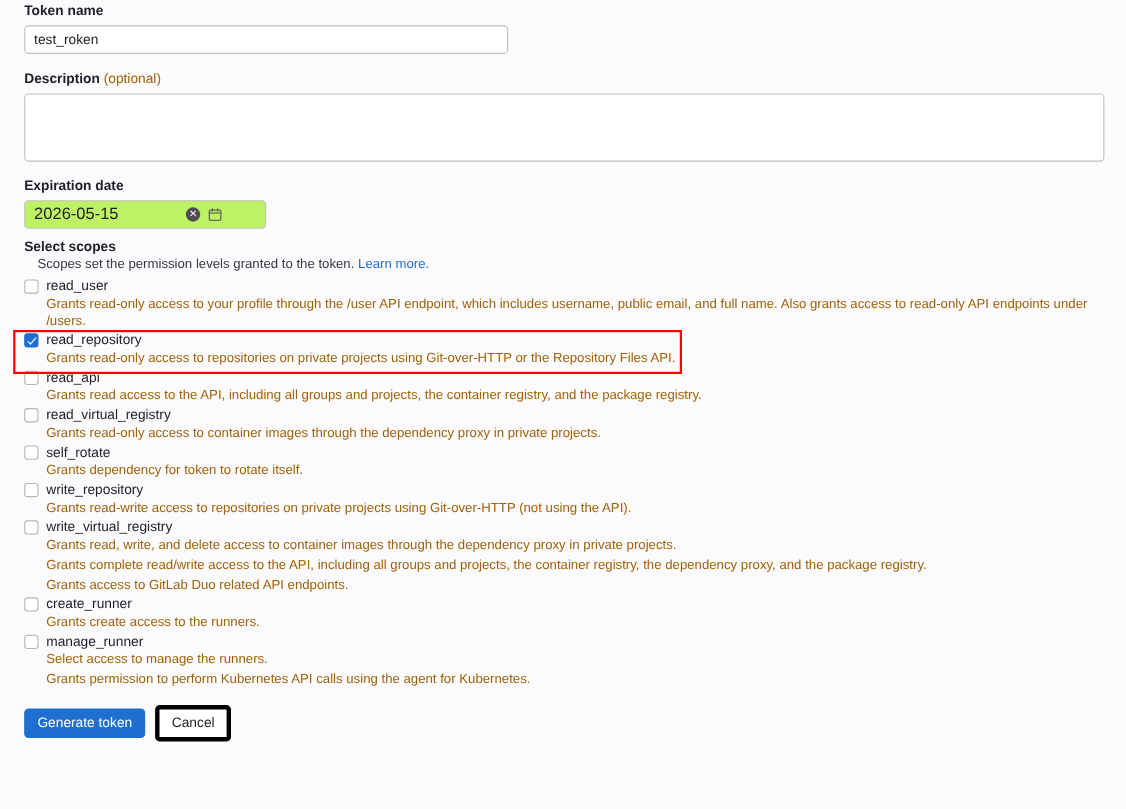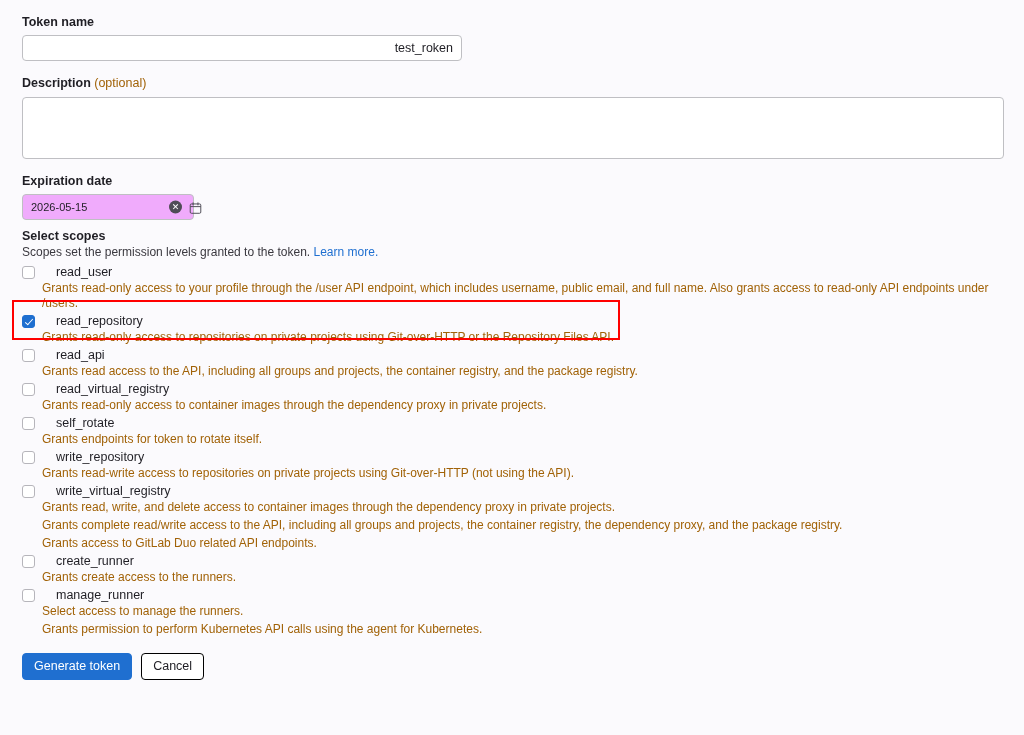--- a/index.html
+++ b/index.html
@@ -8,21 +8,21 @@
     width: 1024px; height: 735px;
     background: #fbfafd;
     font-family: "Liberation Sans", sans-serif;
     color: #1f1e24;
     -webkit-font-smoothing: antialiased;
   }
   .page {
     position: relative;
     width: 1024px; height: 735px;
     background: #fbfafd;
-    padding: 14px 22px 0 22px;
+    padding: 2px 22px 0 22px;
     overflow: hidden;
   }
 
   .field-label {
     font-size: 12.5px;
     font-weight: bold;
     color: #1f1e24;
     margin: 0 0 5px 0;
     line-height: 1.3;
   }
@@ -35,21 +35,20 @@
     width: 440px;
     height: 26px;
     border: 1px solid #bfbfc3;
     border-radius: 4px;
     background: #ffffff;
     font-family: "Liberation Sans", sans-serif;
     font-size: 12.5px;
     color: #1f1e24;
     padding: 2px 8px;
     outline: none;
-    text-align: right;
   }
   input.text-input::placeholder { color: #89888d; }
 
   textarea.desc {
     display: block;
     width: 982px;
     height: 62px;
     border: 1px solid #bfbfc3;
     border-radius: 4px;
     background: #ffffff;
@@ -62,27 +61,27 @@
   }
 
   .block-gap { height: 14px; }
 
   .date-wrap {
     position: relative;
     width: 188px;
     height: 26px;
   }
   .date-input {
-    width: 172px;
+    width: 220px;
     height: 26px;
     border: 1px solid #bfbfc3;
     border-radius: 4px;
-    background: #f0abfc;
-    font-family: "Liberation Sans", sans-serif;
-    font-size: 11px;
+    background: #bef264;
+    font-family: "Liberation Sans", sans-serif;
+    font-size: 15px;
     color: #1f1e24;
     padding: 2px 50px 2px 8px;
     outline: none;
   }
   .date-clear {
     position: absolute;
     right: 28px; top: 50%;
     transform: translateY(-50%);
     width: 13px; height: 13px;
     border-radius: 50%;
@@ -103,36 +102,36 @@
   }
 
   .scopes-title {
     font-size: 12.5px;
     font-weight: bold;
     margin: 0 0 2px 0;
   }
   .scopes-sub {
     font-size: 12px;
     color: #3a383f;
-    margin: 0 0 6px 0;
+    margin: 0 0 6px 12px;
   }
   .scopes-sub a {
     color: #1f6fd0;
     text-decoration: none;
   }
 
   .scope-row {
     position: relative;
     padding: 0 0 0 0;
     margin-bottom: 3px;
   }
   .scope-head {
     display: flex;
     align-items: flex-start;
-    gap: 21px;
+    gap: 7px;
     height: 16px;
   }
   .cb {
     width: 13px; height: 13px;
     min-width: 13px;
     margin-top: 1px;
     border: 1px solid #b6b5bb;
     border-radius: 3px;
     background: #ffffff;
     cursor: pointer;
@@ -185,21 +184,21 @@
     color: #ffffff;
     font-family: "Liberation Sans", sans-serif;
     font-size: 12.5px;
     border-radius: 4px;
     padding: 5px 11px;
     cursor: pointer;
     line-height: 15px;
   }
   .btn-default {
     background: #ffffff;
-    border: 1px solid #000000;
+    border: 4px solid #000000;
     color: #1f1e24;
     font-family: "Liberation Sans", sans-serif;
     font-size: 12.5px;
     border-radius: 4px;
     padding: 5px 11px;
     cursor: pointer;
     line-height: 15px;
     text-align: center;
   }
 </style>
@@ -273,21 +272,21 @@
             <span class="cb"></span>
             <span class="scope-name">read_virtual_registry</span>
           </div>
           <div class="scope-desc">Grants read-only access to container images through the dependency proxy in private projects.</div>
         </div>
         <div class="scope-row">
           <div class="scope-head">
             <span class="cb"></span>
             <span class="scope-name">self_rotate</span>
           </div>
-          <div class="scope-desc">Grants endpoints for token to rotate itself.</div>
+          <div class="scope-desc">Grants dependency for token to rotate itself.</div>
         </div>
         <div class="scope-row">
           <div class="scope-head">
             <span class="cb"></span>
             <span class="scope-name">write_repository</span>
           </div>
           <div class="scope-desc">Grants read-write access to repositories on private projects using Git-over-HTTP (not using the API).</div>
         </div>
         <div class="scope-row">
           <div class="scope-head">

